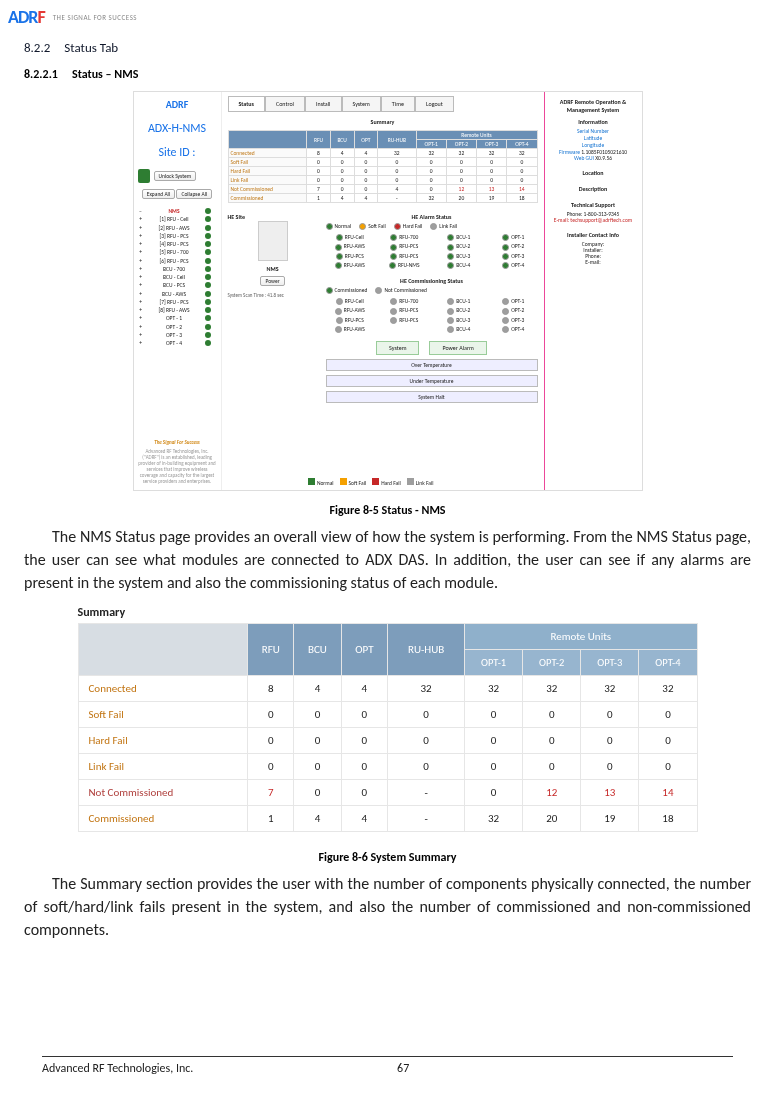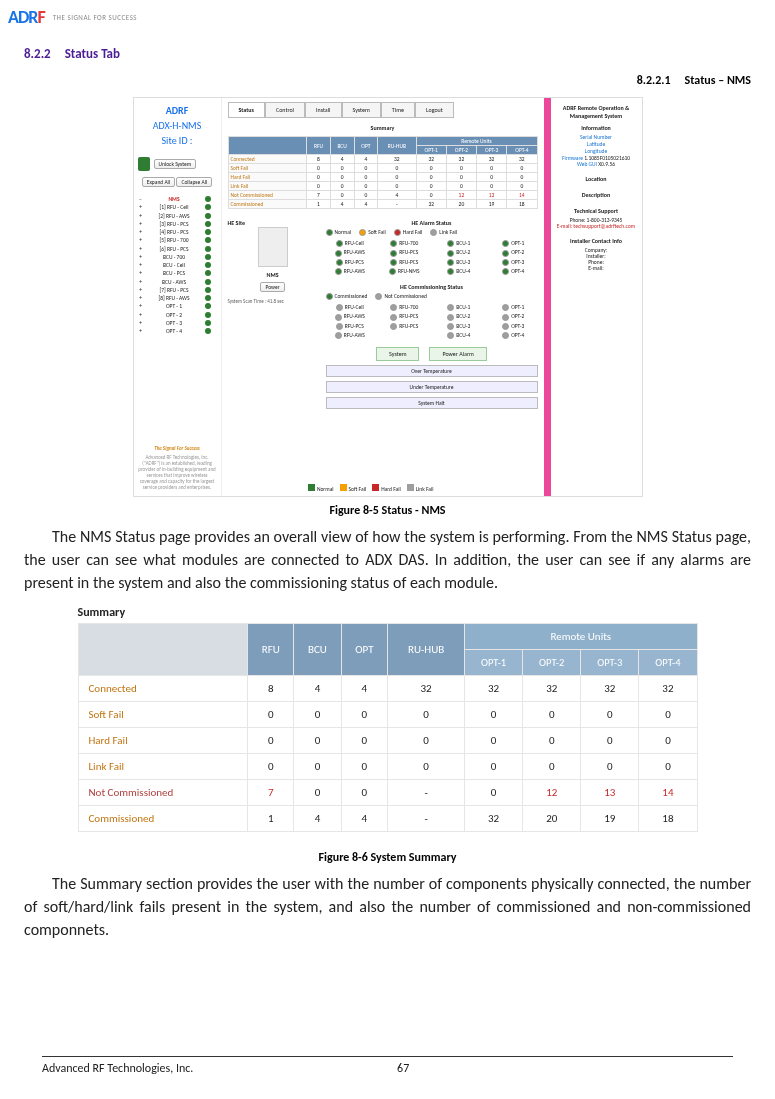--- a/index.html
+++ b/index.html
@@ -2,33 +2,33 @@
 <html><head>
 <meta charset="utf-8">
 <style>
   * { box-sizing: border-box; margin: 0; padding: 0; }
   body { width: 775px; height: 1099px; font-family: Calibri, Arial, sans-serif; color: #222; position: relative; background: #fff; }
   .top-logo { position: absolute; top: 6px; left: 8px; display: flex; align-items: center; gap: 8px; }
   .logo-mark { font-weight: 800; font-size: 18px; letter-spacing: -1px; }
   .logo-a { color: #1a73e8; } .logo-d { color: #1a73e8; } .logo-r { color: #1a73e8; } .logo-f { color: #e53935; }
   .logo-tagline { font-size: 7px; color: #888; letter-spacing: 0.5px; }
   .content { position: absolute; top: 38px; left: 24px; right: 24px; }
-  .h3 { font-size: 13px; font-weight: 700; margin-top: 8px; color: #4c1d95; }
-  .h4 { font-size: 12px; font-weight: 700; margin-top: 12px; color: #000; text-align: right; }
+  .h3 { font-size: 13px; font-weight: 400; margin-top: 2px; color: #0f172a; }
+  .h4 { font-size: 12px; font-weight: 700; margin-top: 12px; color: #000; }
   .h5 { font-size: 12px; font-weight: 700; margin-top: 10px; color: #000; }
   .sec-num { margin-right: 14px; }
   .figure-area { margin-top: 10px; text-align: center; }
-  .figcap { font-size: 12px; font-weight: 700; text-align: center; margin-top: 6px; color: #000; }
+  .figcap { font-size: 12px; font-weight: 700; text-align: center; margin-top: 12px; color: #000; }
   .bodytext { font-size: 16px; line-height: 1.45; margin-top: 8px; text-align: justify; text-indent: 28px; }
 
   
   .fig85 { width: 510px; height: 400px; margin: 0 auto; border: 1px solid #ddd; font-size: 6px; position: relative; background: #fff; }
   .fig85 .sidebar85 { position: absolute; left: 0; top: 0; width: 88px; bottom: 0; border-right: 1px solid #eee; padding: 6px 4px; }
   .fig85 .sidebar85 .mini-logo { font-weight: 700; color: #1a73e8; font-size: 10px; }
-  .fig85 .site-id { color: #1a73e8; font-size: 10px; margin-top: 2px; }
+  .fig85 .site-id { color: #1a73e8; font-size: 12px; margin-top: 10px; }
   .fig85 .lockrow { display: flex; align-items: center; gap: 4px; margin-top: 10px; }
   .fig85 .lock-ico { width: 12px; height: 14px; background: #2e7d32; border-radius: 2px; position: relative; }
   .fig85 .btn85 { border: 1px solid #aaa; border-radius: 2px; padding: 1px 4px; font-size: 5.5px; background: linear-gradient(#fff,#eee); display:inline-block; }
   .fig85 .tree { margin-top: 8px; font-size: 5.5px; line-height: 1.5; }
   .fig85 .tree .node { display: flex; align-items: center; gap: 3px; }
   .fig85 .tree .pm { width:6px; text-align:center; }
   .fig85 .tree .dot { width:6px; height:6px; border-radius:50%; background:#2e7d32; margin-left:auto; margin-right:6px; }
   .fig85 .tree .label { flex:1; }
   .fig85 .footertxt { position:absolute; bottom:6px; left:4px; right:4px; font-size:5px; color:#999; }
   .fig85 .main85 { position:absolute; left:88px; right:98px; top:0; bottom:0; padding:4px 6px; }
@@ -49,21 +49,21 @@
   .fig85 .alarmcol { flex:1; }
   .fig85 .block-title { font-weight:700; font-size:6px; margin-bottom:2px; }
   .fig85 .legendrow { display:flex; gap:8px; font-size:5.5px; margin-bottom:4px; }
   .fig85 .led { width:7px; height:7px; border-radius:50%; display:inline-block; vertical-align:middle; margin-right:2px; border:1px solid #999; }
   .fig85 .led.g { background:#2e7d32; } .fig85 .led.o { background:#f4a000; } .fig85 .led.r { background:#c62828; } .fig85 .led.gy { background:#9e9e9e; }
   .fig85 .grid4 { display:grid; grid-template-columns:repeat(4,1fr); gap:2px 6px; font-size:5.5px; }
   .fig85 .grid4 span { white-space:nowrap; }
   .fig85 .btmbtns { display:flex; gap:10px; margin-top:8px; justify-content:center; }
   .fig85 .btmbtns .b { border:1px solid #9c9; background:#eaf5ea; padding:2px 12px; font-size:6px; }
   .fig85 .stacklbl { border:1px solid #bbb; padding:2px; text-align:center; font-size:5.5px; margin-top:4px; background:#eef; }
-  .fig85 .right85 { position:absolute; right:0; top:0; width:98px; bottom:0; border-left:7px solid #ec4899; padding:6px 4px; font-size:5.5px; }
+  .fig85 .right85 { position:absolute; right:0; top:0; width:98px; bottom:0; border-left:1px solid #ec4899; padding:6px 4px; font-size:5.5px; }
   .fig85 .right85 .rh { font-weight:700; margin-bottom:2px; font-size:6px; }
   .fig85 .right85 .field { color:#1976d2; margin:1px 0; }
   .fig85 .right85 .sect { margin-top:8px; }
   .fig85 .legend-footer { position:absolute; bottom:4px; right:110px; font-size:5.5px; display:flex; gap:6px; }
   .fig85 .legend-footer .sq { width:7px;height:7px;display:inline-block;margin-right:2px; }
 
   
   .fig86 { width: 620px; margin: 10px auto 0 auto; font-size: 11px; }
   .fig86 .sum-title { font-weight:700; font-size:12px; margin-bottom:4px; }
   .fig86 table { width:100%; border-collapse:collapse; }

